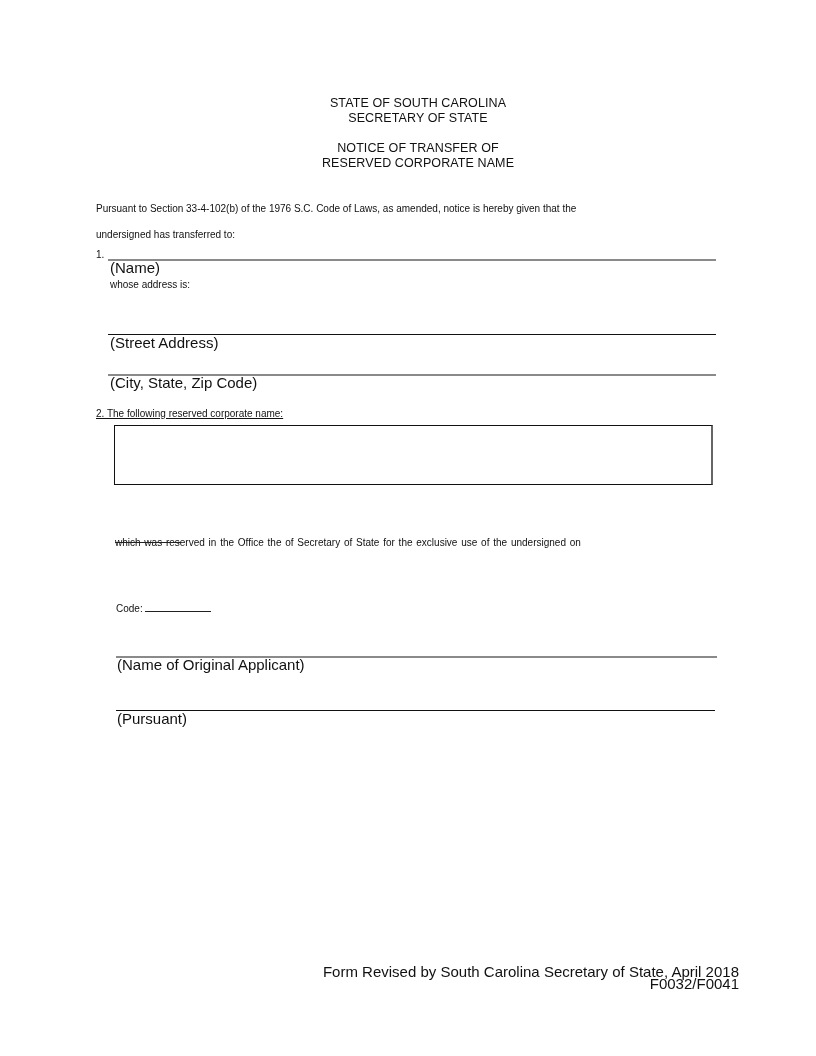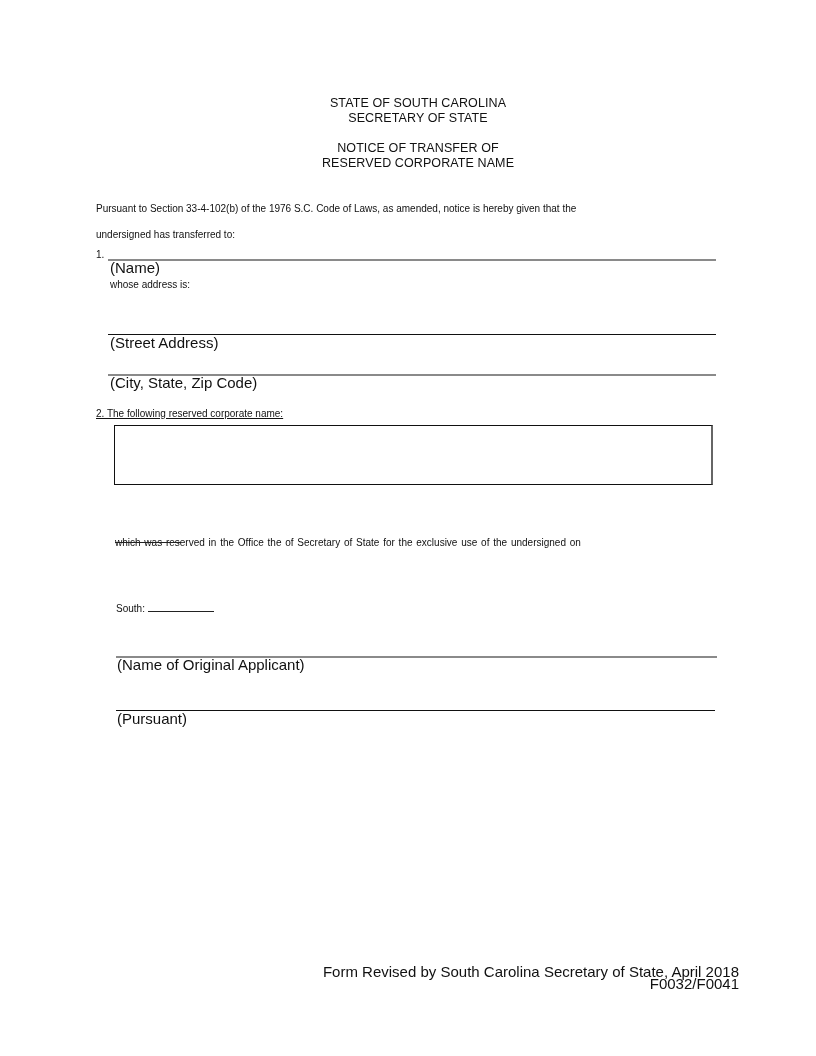--- a/index.html
+++ b/index.html
@@ -47,21 +47,21 @@
   <span class="abs body12" style="left:6px; top:6px;"></span>
 </div>
 
 <div class="abs body12" style="left:115px; top:504px; word-spacing:1px;margin-top:32px;">which  was reserved in  the  Office   the of Secretary of State for   the exclusive use of the undersigned     on</div>
 
 <div class="abs body12" style="left:115px; top:531px;">
   <span class="blank" style="width:66px;"><span></span></span>
 </div>
 
 <div class="abs body12" style="left:116px; top:600px;">
-  <span>South:</span>
+  <span>Code:</span>
   <span class="blank" style="width:66px;"><span></span></span>
 </div>
 
 <div class="line gray" style="left:116px; top:656px; width:601px;">
   <span class="abs body12" style="left:4px; top:-14px;"></span>
 </div>
 <div class="abs small" style="left:117px; top:659px;">(Name of Original Applicant)</div>
 
 <div class="line" style="left:116px; top:710px; width:599px; border-top-color:#111;">
   <span class="abs body12" style="left:4px; top:-14px;"></span>

